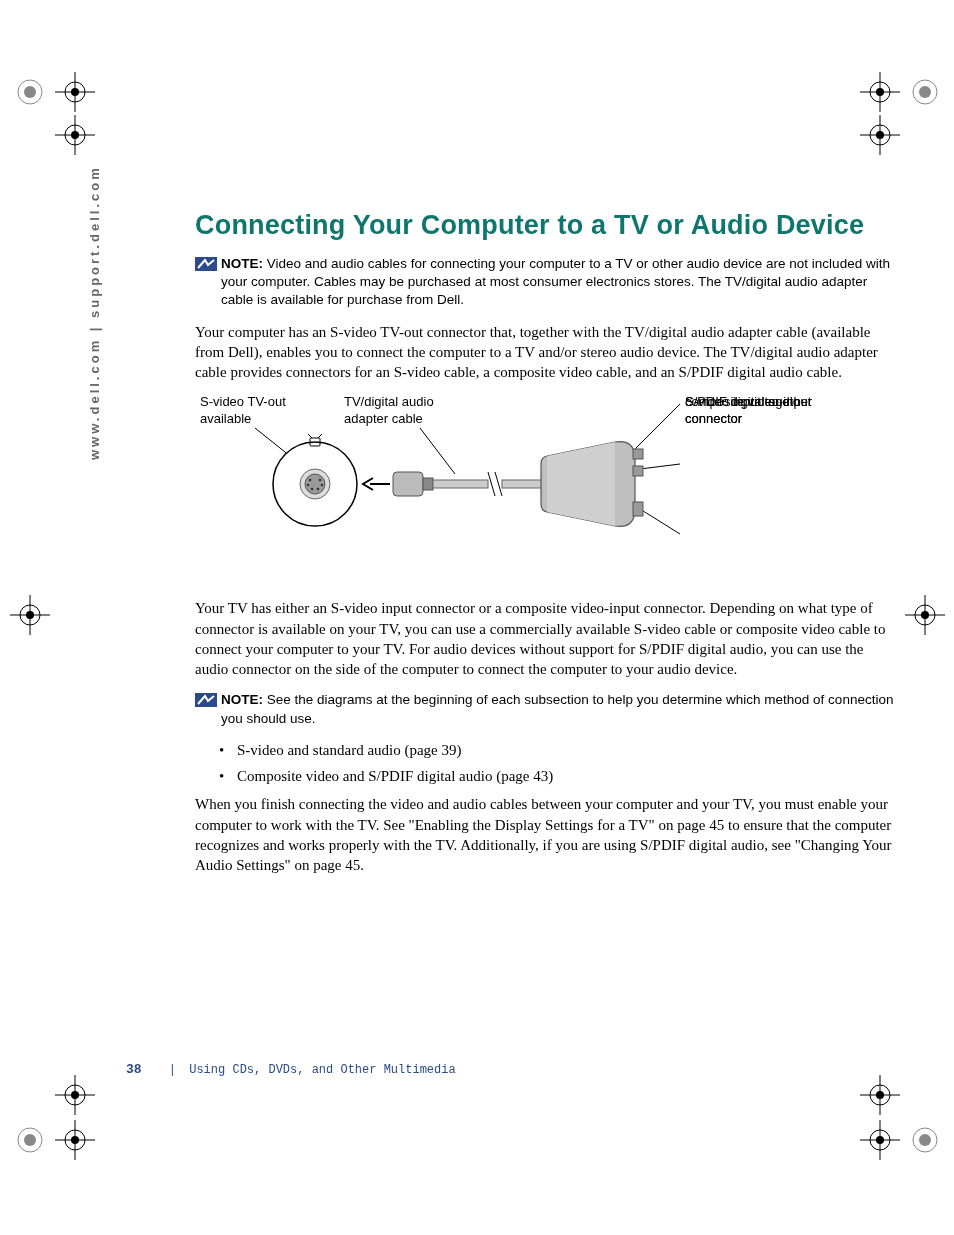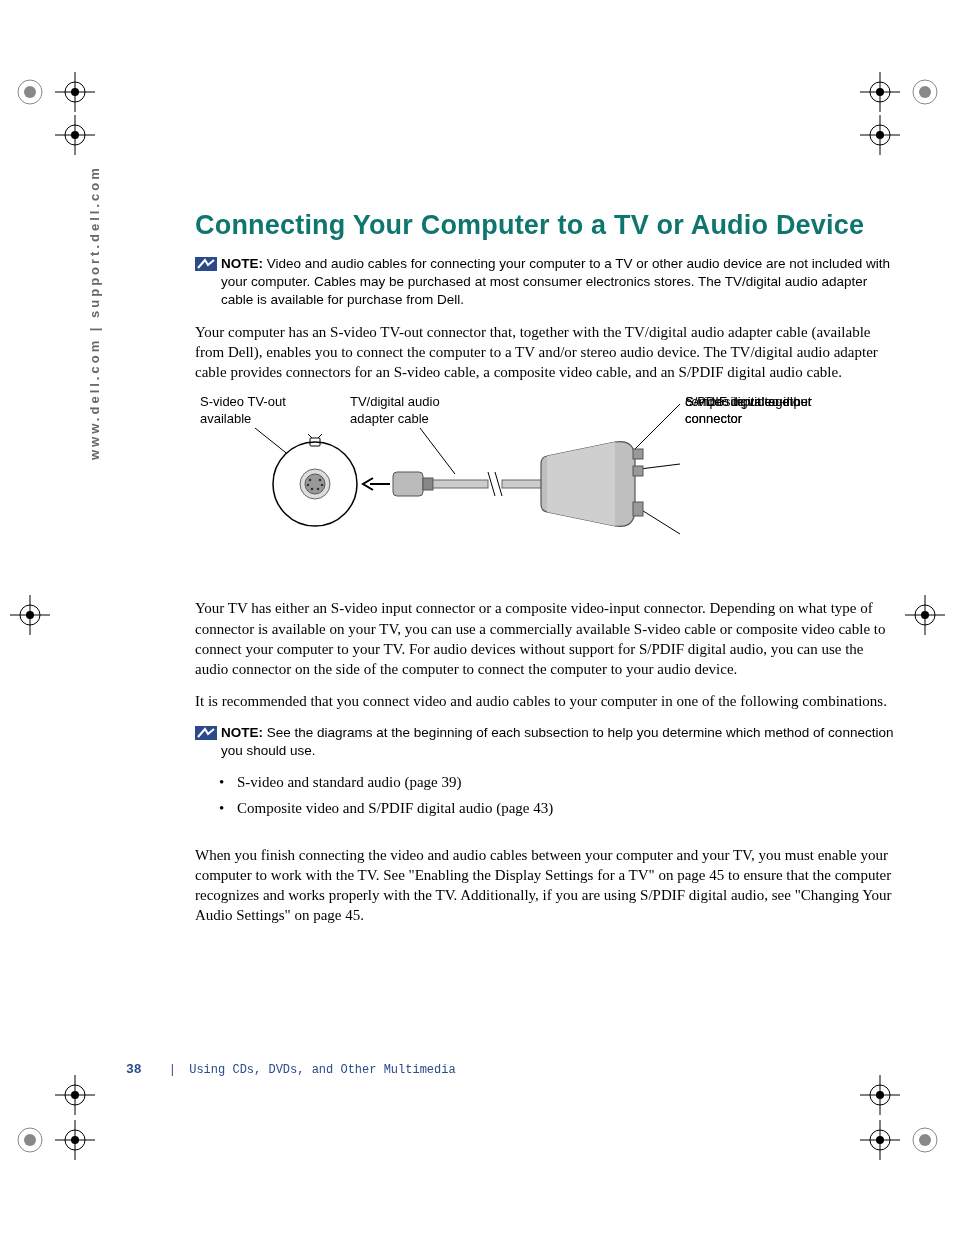--- a/index.html
+++ b/index.html
@@ -73,21 +73,21 @@
   }
   .diagram-wrap svg { position: absolute; left: 0; top: 0; }
   .callout {
     position: absolute;
     font-family: Arial, Helvetica, sans-serif;
     font-size: 13px;
     line-height: 1.3;
   }
   ul.bullets {
     list-style: none;
-    margin: 4px 0 26px 24px;
+    margin: 4px 0 8px 24px;
   }
   ul.bullets li {
     font-size: 15px;
     line-height: 1.35;
     margin-bottom: 6px;
     position: relative;
     padding-left: 18px;
   }
   ul.bullets li::before {
     content: "•";
@@ -204,21 +204,21 @@
     </svg>
     <div class="note-text">
       <b>NOTE:</b> <span>Video and audio cables for connecting your computer to a TV or other audio device are not included with your computer. Cables may be purchased at most consumer electronics stores. The TV/digital audio adapter cable is available for purchase from Dell.</span>
     </div>
   </div>
 
   <p class="body">Your computer has an S-video TV-out connector that, together with the TV/digital audio adapter cable (available from Dell), enables you to connect the computer to a TV and/or stereo audio device. The TV/digital audio adapter cable provides connectors for an S-video cable, a composite video cable, and an S/PDIF digital audio cable.</p>
 
   <div class="diagram-wrap">
     <div class="callout" style="left:5px;top:0;width:110px">S-video TV-out available</div>
-    <div class="callout" style="left:155px;top:0;width:120px">TV/digital audio adapter cable</div>
+    <div class="callout" style="left:149px;top:0;width:120px">TV/digital audio adapter cable</div>
     <div class="callout" style="left:490px;top:60;width:160px">composite video-input connector</div>
     <div class="callout" style="left:490px;top:0;width:150px">S/PDIF digital audio connector</div>
     <div class="callout" style="left:490px;top:135;width:150px">S-video input together</div>
     <svg width="700" height="190" viewBox="0 0 700 190">
 
       <line x1="60" y1="34" x2="115" y2="78" stroke="#000"></line>
       <line x1="225" y1="34" x2="260" y2="80" stroke="#000"></line>
       <line x1="485" y1="10" x2="440" y2="55" stroke="#000"></line>
       <line x1="485" y1="70" x2="445" y2="75" stroke="#000"></line>
       <line x1="485" y1="140" x2="445" y2="115" stroke="#000"></line>
@@ -251,21 +251,20 @@
       <path d="M352 62 L420 48 Q440 45 440 65 L440 115 Q440 135 420 132 L352 118 Q346 117 346 110 L346 70 Q346 63 352 62 Z" fill="#bfbfbf" stroke="#555" stroke-width="1.2"></path>
       <path d="M352 62 L420 48 L420 132 L352 118 Z" fill="#cfcfcf" stroke="none"></path>
 
       <rect x="438" y="55" width="10" height="10" fill="#999" stroke="#555"></rect>
       <rect x="438" y="72" width="10" height="10" fill="#999" stroke="#555"></rect>
       <rect x="438" y="108" width="10" height="14" fill="#999" stroke="#555"></rect>
     </svg>
   </div>
 
   <p class="body">Your TV has either an S-video input connector or a composite video-input connector. Depending on what type of connector is available on your TV, you can use a commercially available S-video cable or composite video cable to connect your computer to your TV. For audio devices without support for S/PDIF digital audio, you can use the audio connector on the side of the computer to connect the computer to your audio device.</p>
-  <p class="body">It is recommended that you connect video and audio cables to your computer in one of the following combinations.</p>
 
   <div class="note">
     <svg class="note-icon" viewBox="0 0 22 14">
       <rect x="0" y="0" width="22" height="14" fill="#2a4a8a"></rect>
       <path d="M3 11 L10 3 L13 8 L19 3" stroke="#fff" stroke-width="2" fill="none"></path>
     </svg>
     <div class="note-text">
       <b>NOTE:</b> <span>See the diagrams at the beginning of each subsection to help you determine which method of connection you should use.</span>
     </div>
   </div>

